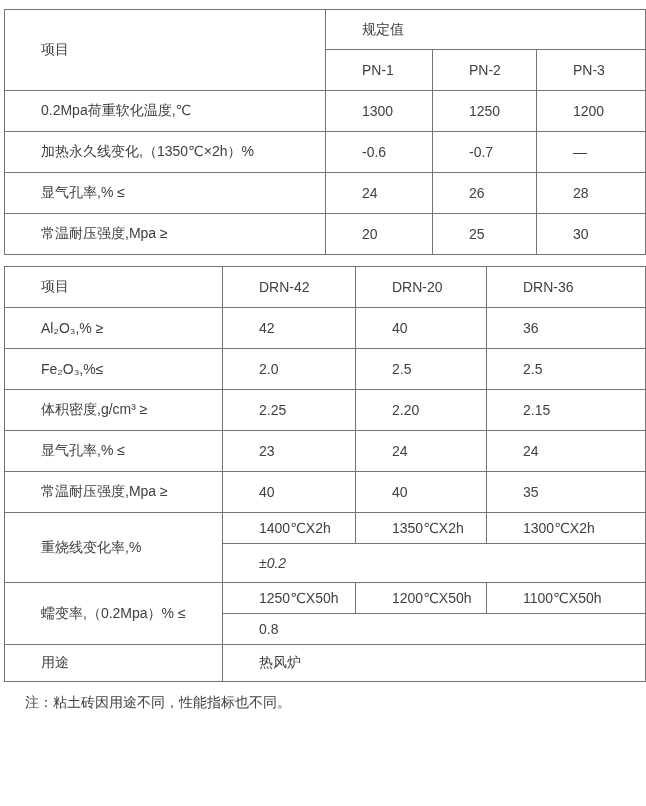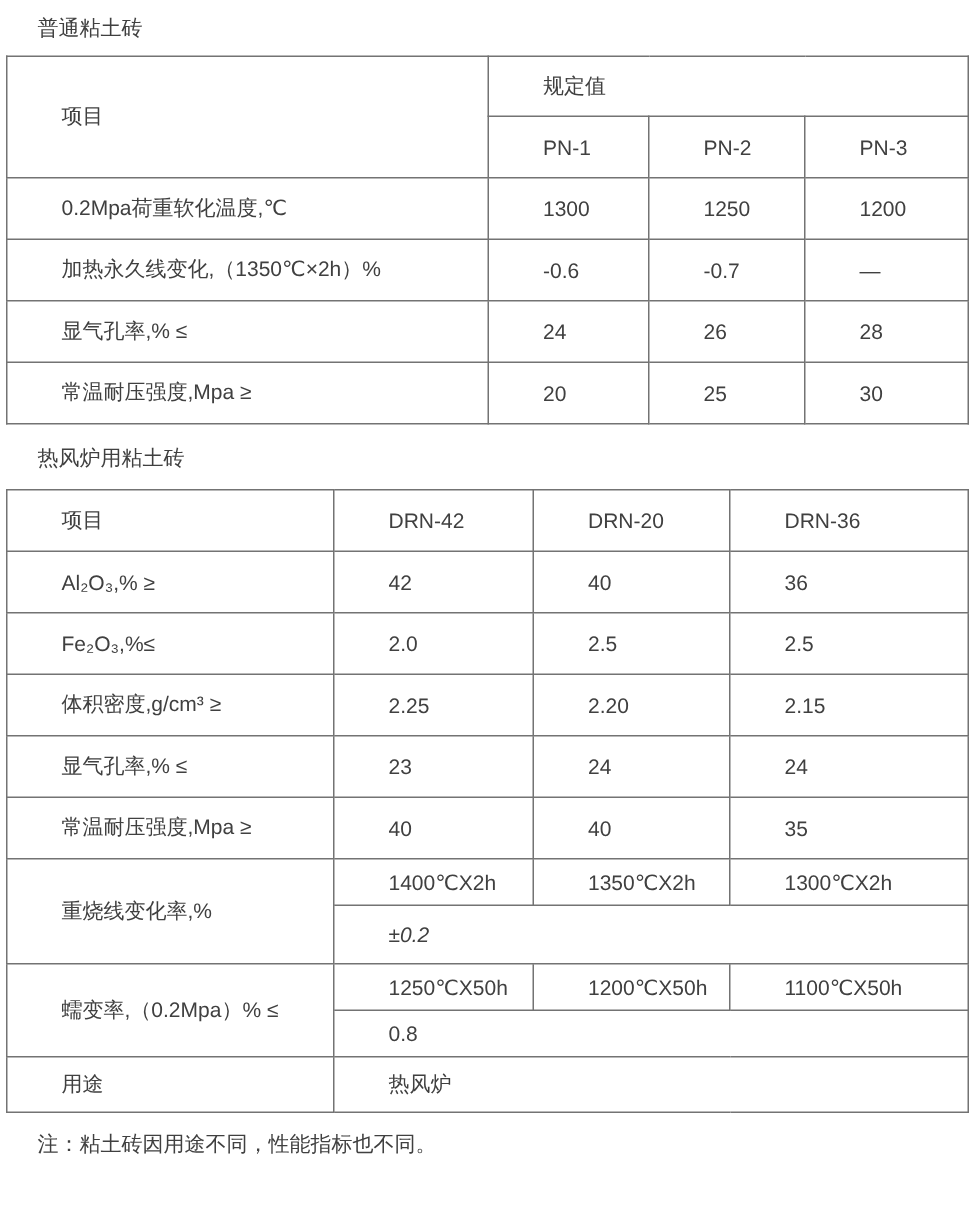--- a/index.html
+++ b/index.html
@@ -58,21 +58,20 @@
     margin-top: 12px;
     font-size: 14px;
     color: #404040;
   }
 </style>
 </head>
 <body>
 
 <div class="page">
 
-  <div class="section-title">普通粘土砖</div>
 
   <table class="spec-table t1">
     <colgroup>
         <col class="c0">
         <col class="c1">
         <col class="c2">
         <col class="c3">
       </colgroup>
     <tbody>
       <tr class="hdr1">
@@ -104,21 +103,20 @@
       </tr>
       <tr>
         <td>常温耐压强度,Mpa ≥</td>
         <td>20</td>
         <td>25</td>
         <td>30</td>
       </tr>
     </tbody>
   </table>
 
-  <div class="section-title second">热风炉用粘土砖</div>
 
   <table class="spec-table t2">
     <colgroup>
         <col class="c0">
         <col class="c1">
         <col class="c2">
         <col class="c3">
       </colgroup>
     <tbody>
       <tr>

